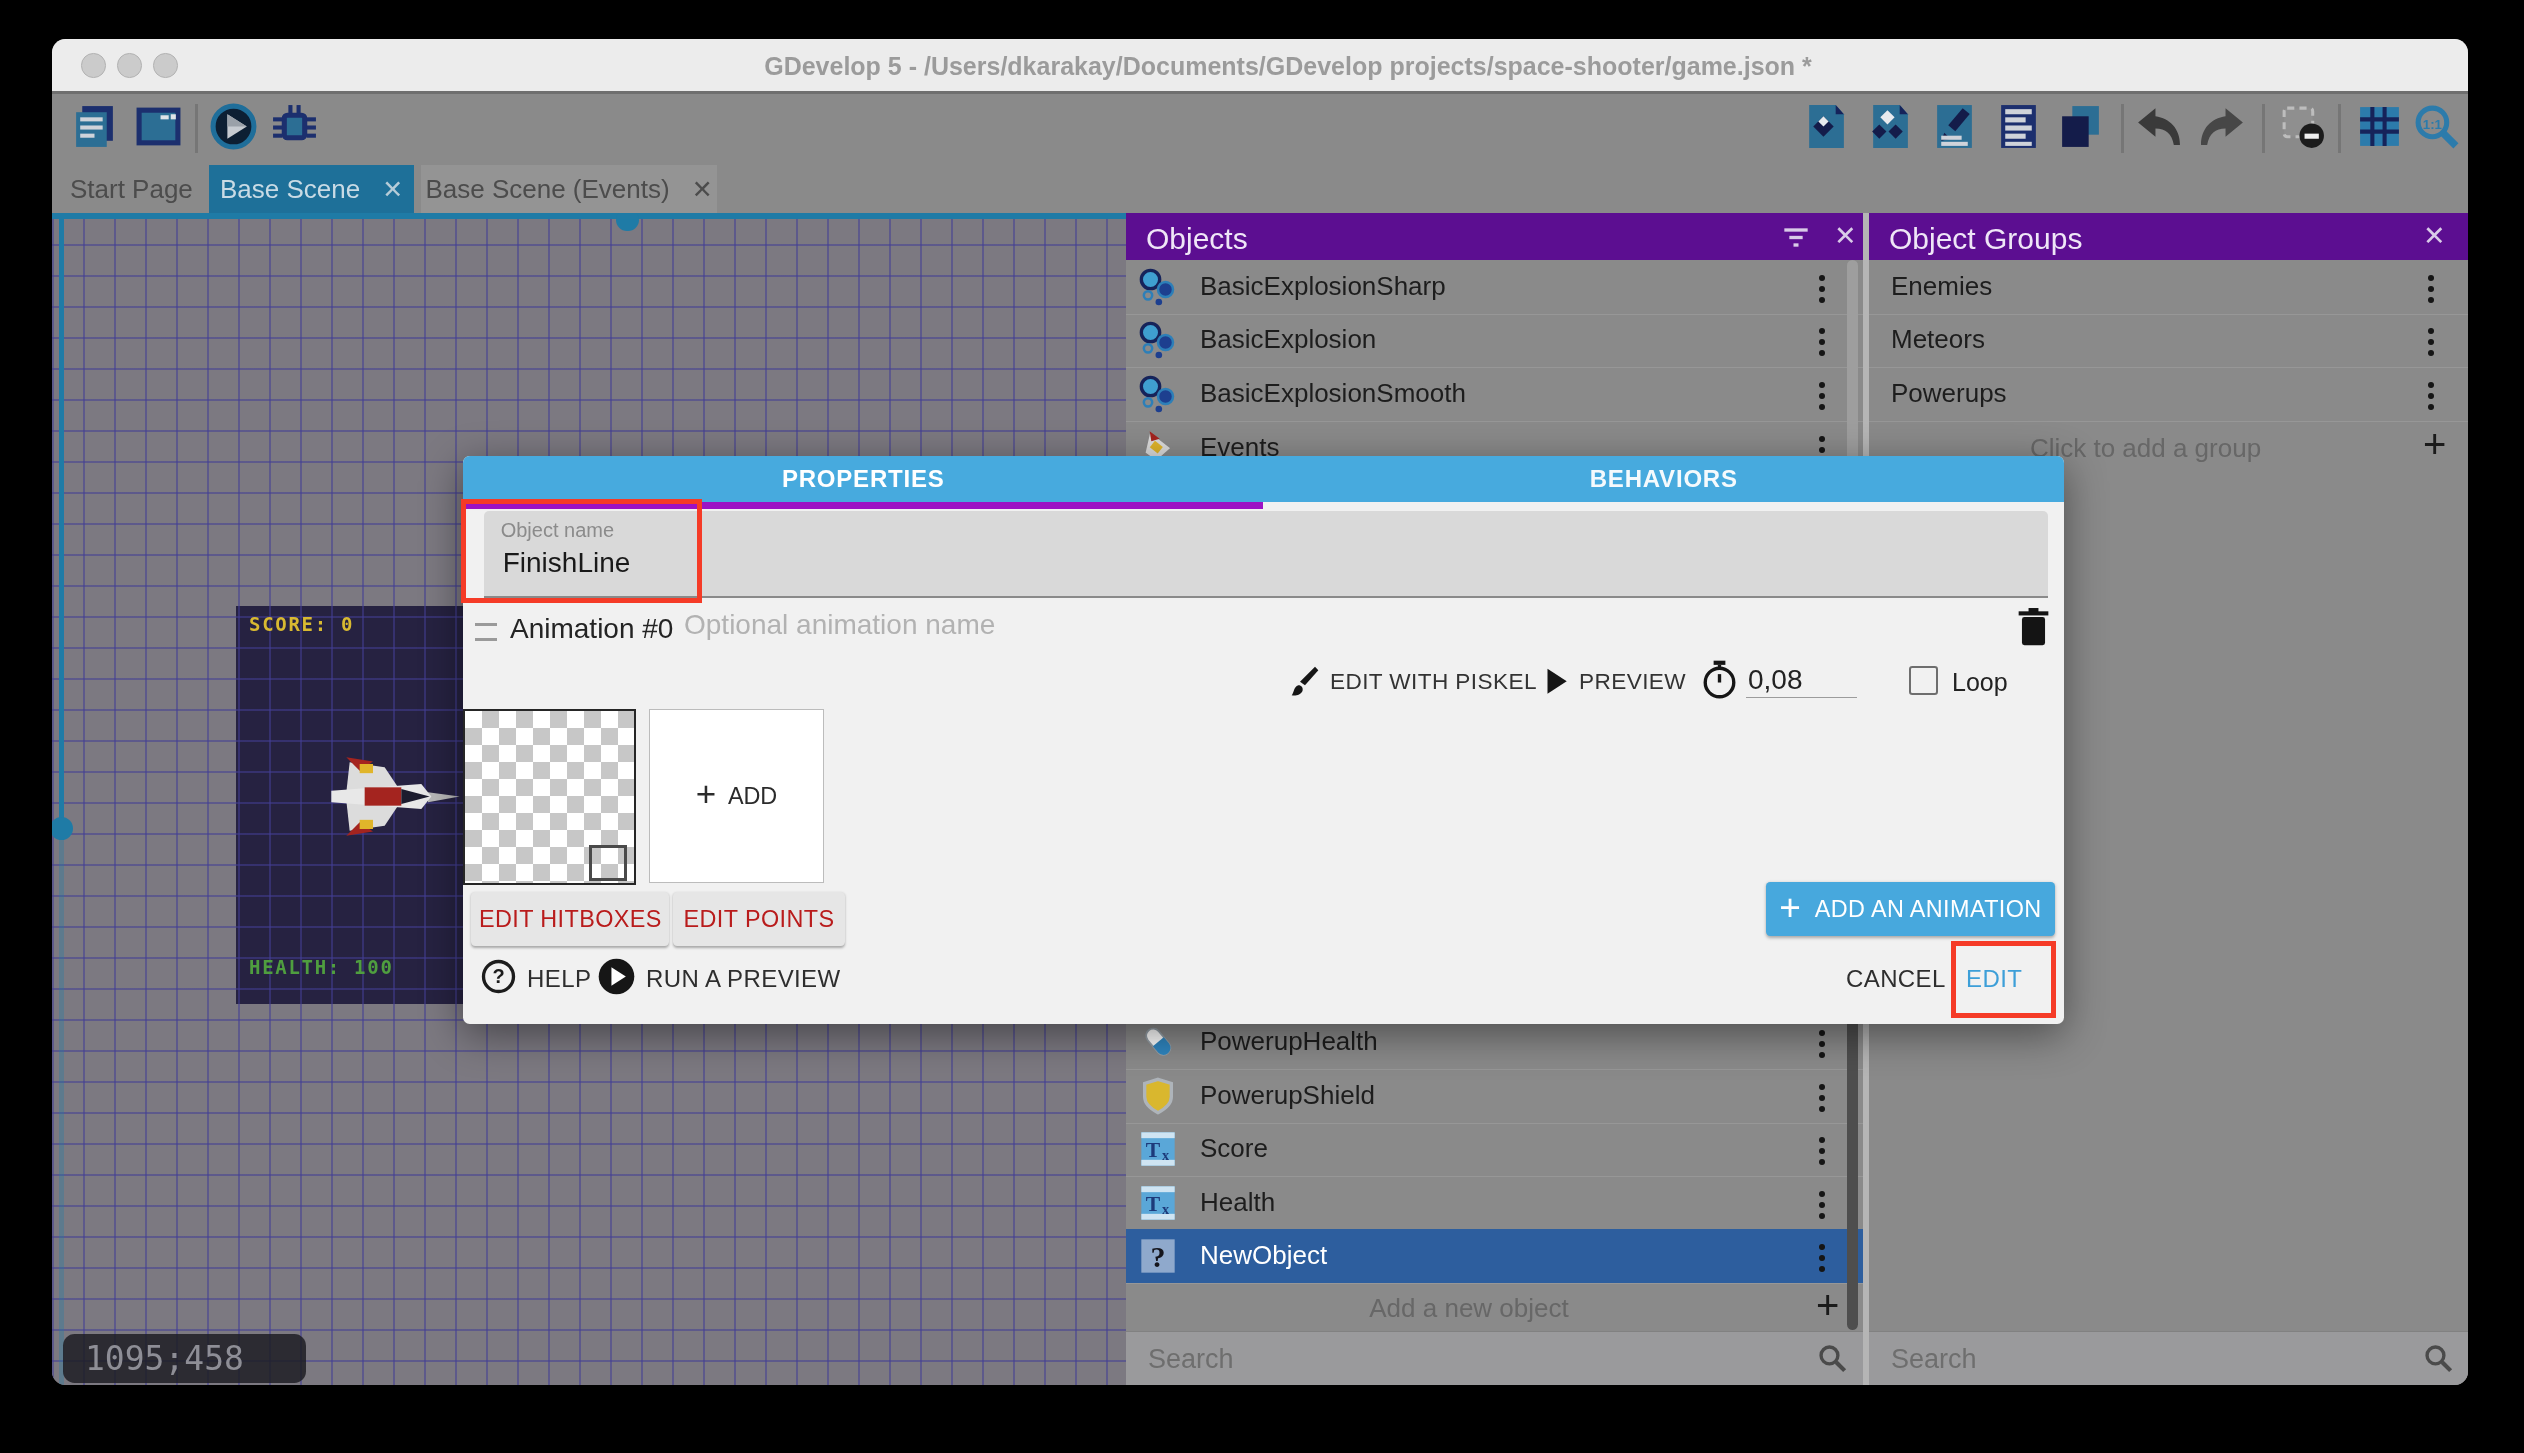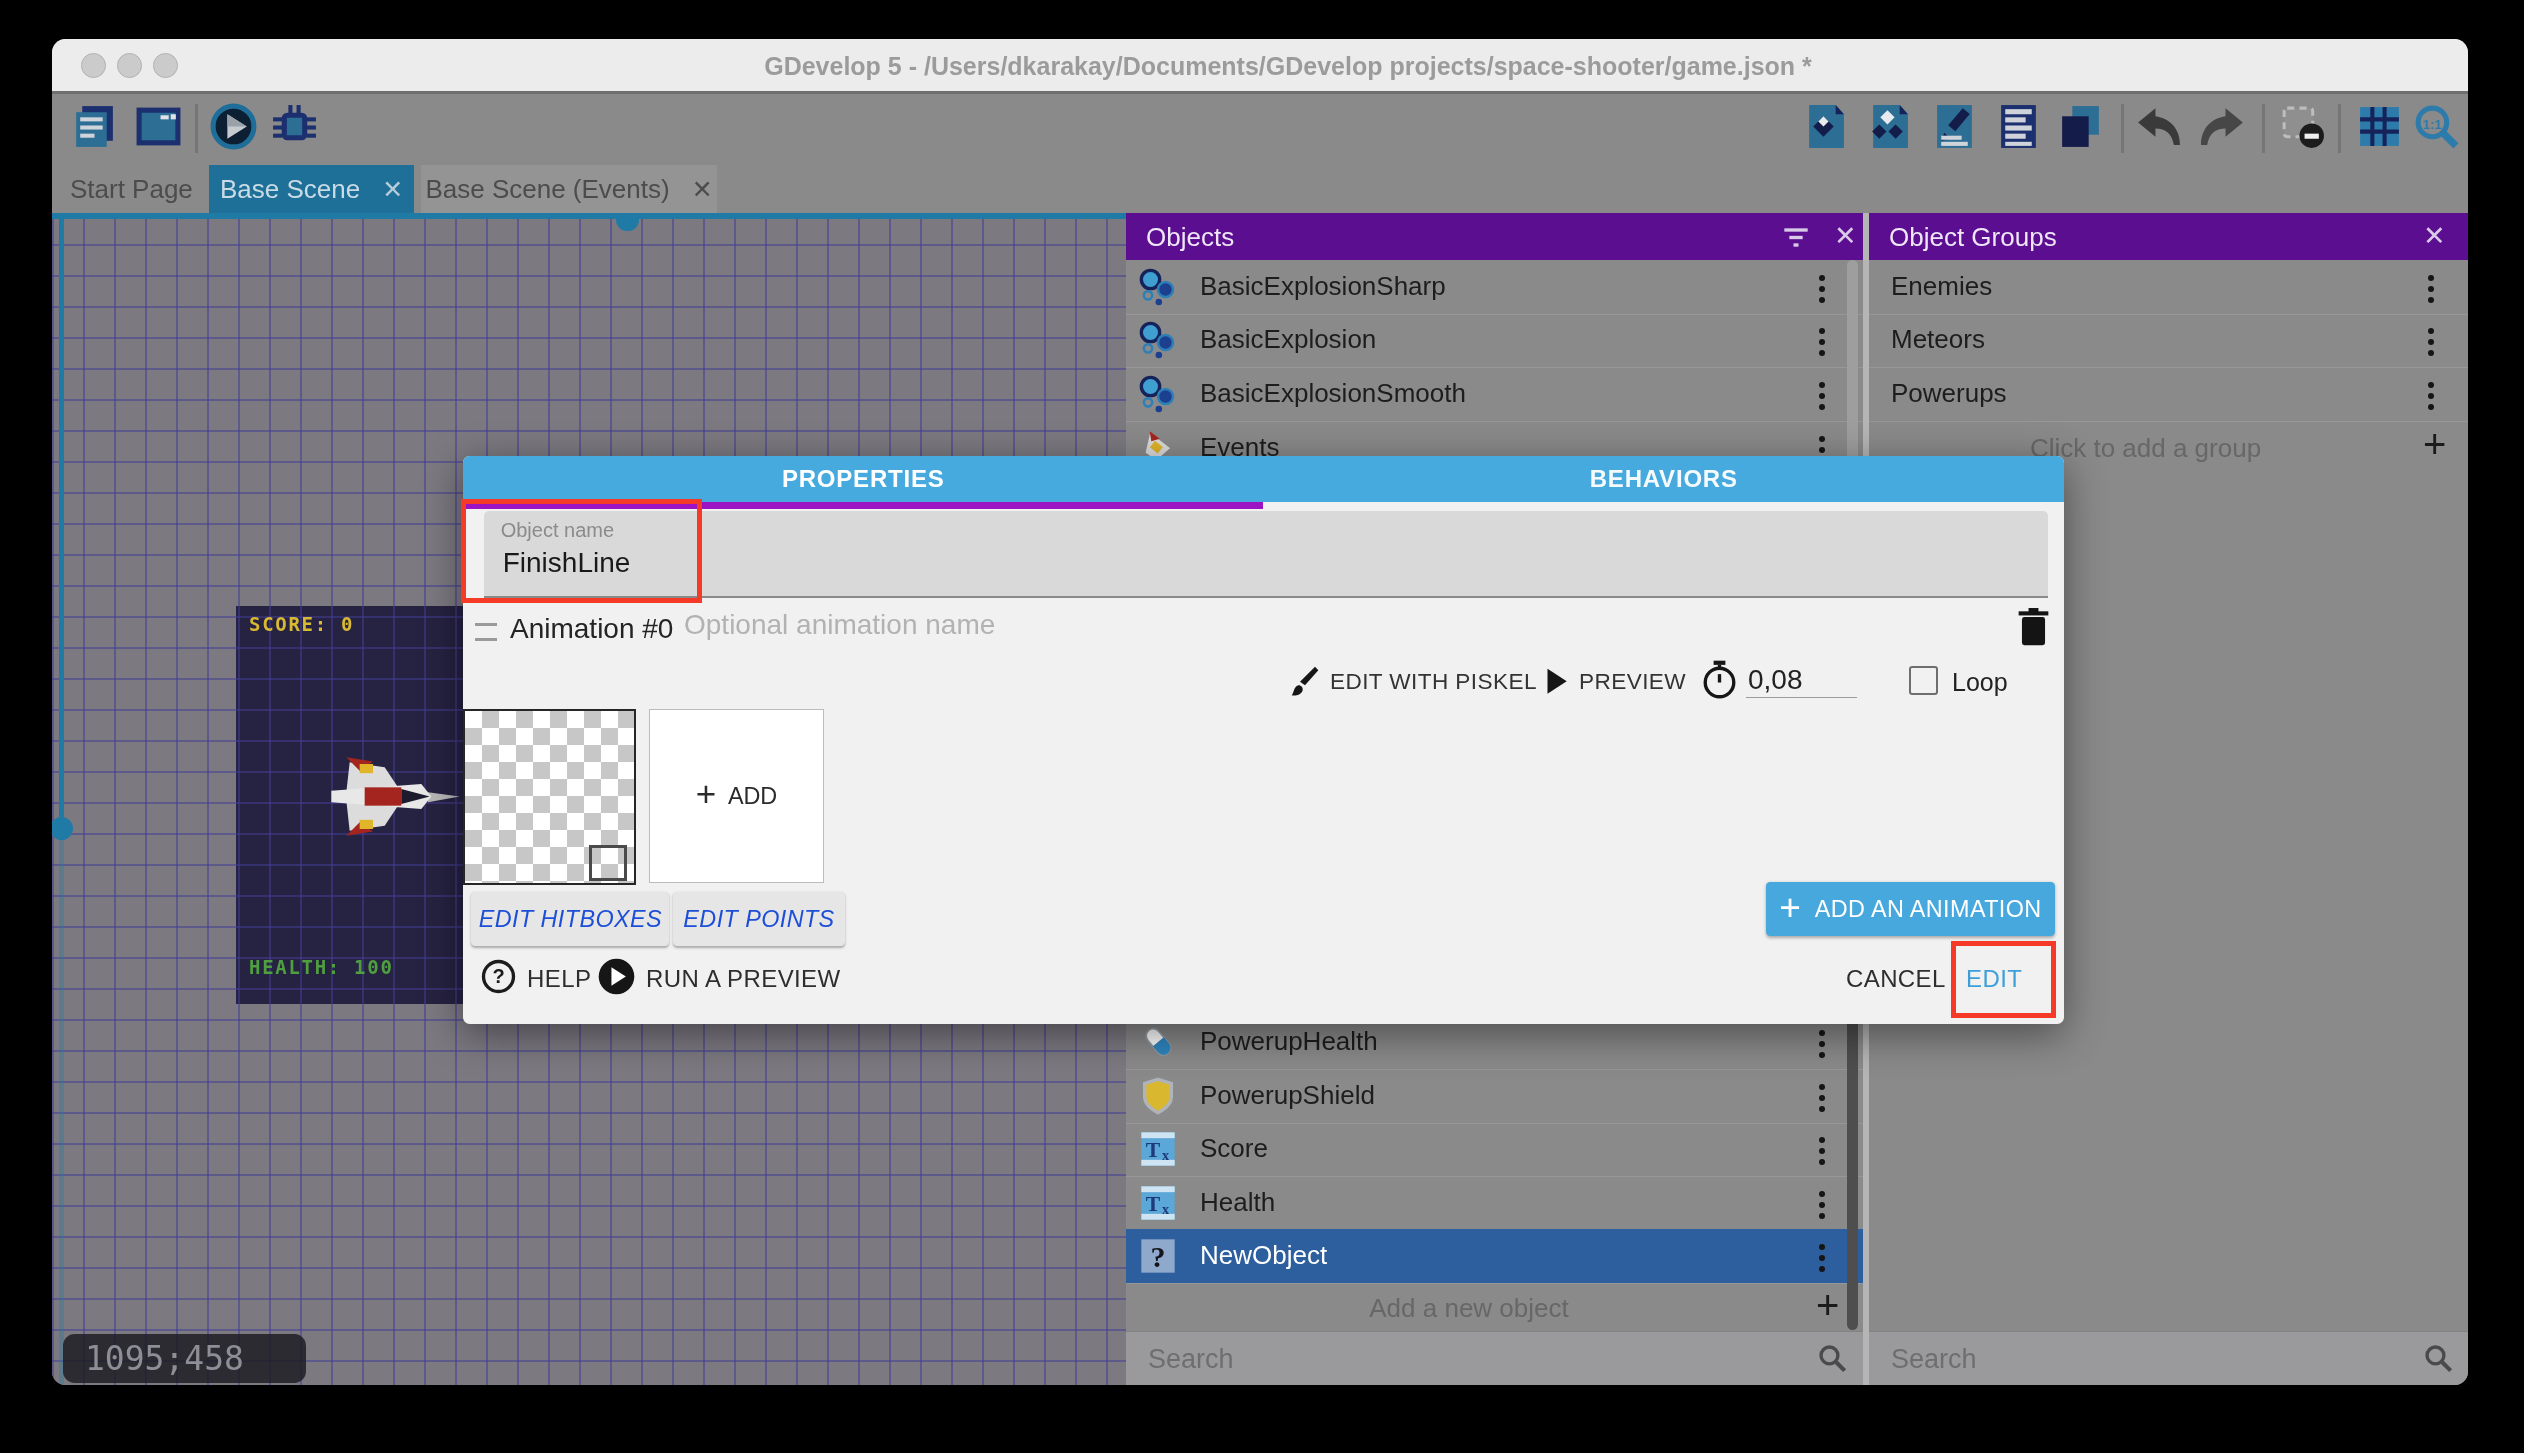--- a/index.html
+++ b/index.html
@@ -43,21 +43,21 @@
   .vthumb{left:-2.5px;top:604px;width:23.4px;height:23.4px;border-radius:50%;background:#1f7ba6;}
   .coord-badge{left:11px;top:1121px;width:243px;height:49px;border-radius:11.7px;
     background:rgba(28,28,34,0.83);color:#8e8e96;font-size:33px;line-height:49px;
     text-indent:22px;font-family:"DejaVu Sans Mono",monospace;}
 
   
   .panel-objects{left:1074px;top:174px;width:737px;height:1172px;background:#8a8a8a;overflow:hidden;}
   .panel-divider{left:1811px;top:174px;width:6.7px;height:1172px;background:#b5b5b5;}
   .panel-groups{left:1817px;top:174px;width:599px;height:1172px;background:#8a8a8a;overflow:hidden;}
   .phead{left:0;top:0;width:100%;height:47px;background:#5c0e91;color:#efe6f7;}
-  .phead .ptitle{left:20px;top:9.2px;font-size:26px;font-weight:500;text-align:right;}
+  .phead .ptitle{left:20px;top:9.2px;font-size:30px;font-weight:500;text-align:right;}
   .phead .x{font-size:27px;color:#d9cbe8;top:6.7px;}
   .row{left:0;width:100%;height:54px;border-bottom:1.7px solid #979797;}
   .row .lbl{font-size:26px;color:#1d1d1d;line-height:52px;}
   .row.selected{background:#2d5e9e;}
   .row.selected .lbl{color:#fff;}
   .dots{width:5.9px;height:5.9px;border-radius:50%;background:#151515;
         box-shadow:0 11px 0 #151515,0 22px 0 #151515;top:15px;}
   .addrow{color:#676767;font-size:26px;}
   .plus{font-size:40px;color:#1b1b1b;font-weight:400;line-height:40px;}
   .searchbar{left:0;width:100%;height:54px;background:#9a9a9c;border-top:1.7px solid #818181;}
@@ -90,21 +90,21 @@
   .frame-input input{width:100%;border:none;border-bottom:1.7px solid #9c9c9c;background:transparent;outline:none;
       font-size:28px;color:#222;font-family:"Liberation Sans",sans-serif;}
   .checkbox{left:1446px;top:210px;width:25px;height:25px;border:2.5px solid #6e6e6e;border-radius:3.3px;background:#f1f1f1;}
   .checker{left:0px;top:253px;width:169px;height:172px;border:2.5px solid #262626;
     background-image:conic-gradient(#c7c7c7 90deg,#ffffff 90deg 180deg,#c7c7c7 180deg 270deg,#ffffff 270deg);
     background-size:34px 34px;}
   .checker-inner{left:124px;top:134px;width:32px;height:30px;border:3.3px solid #4a4a4a;}
   .addtile{left:186px;top:253px;width:173px;height:172px;background:#fff;border:1.7px solid #bcbcbc;
     display:flex;align-items:center;justify-content:center;gap:11.7px;font-size:23.4px;color:#2b2b2b;font-weight:500;}
   .greybtn{top:436px;height:54px;background:#e6e6e6;border-radius:4.2px;box-shadow:0 1.7px 2.5px rgba(0,0,0,0.3);
-    display:flex;align-items:center;justify-content:center;font-size:23.4px;color:#1d4ed8;font-weight:500;letter-spacing:0.4px;font-style:italic;}
+    display:flex;align-items:center;justify-content:center;font-size:23.4px;color:#b91c1c;font-weight:500;letter-spacing:0.4px;}
   .bluebtn{left:1303px;top:426px;width:289px;height:54px;background:#47a8dd;border-radius:4.2px;
     box-shadow:0 1.7px 3.3px rgba(0,0,0,0.3);display:flex;align-items:center;justify-content:center;gap:13.4px;
     color:#fff;font-size:23.4px;font-weight:500;letter-spacing:0.4px;}
   .bluebtn .bplus{font-size:37px;font-weight:300;line-height:37px;margin-top:-3.3px;}
   .foot-label{font-size:24px;color:#2e2e2e;font-weight:500;letter-spacing:0.4px;top:509px;}
   .apply-label{color:#3d9fd8;}
 
   .redbox{border:5px solid #f53b27;z-index:60;}
   .dialogz{z-index:50;}
   svg{display:block;}

